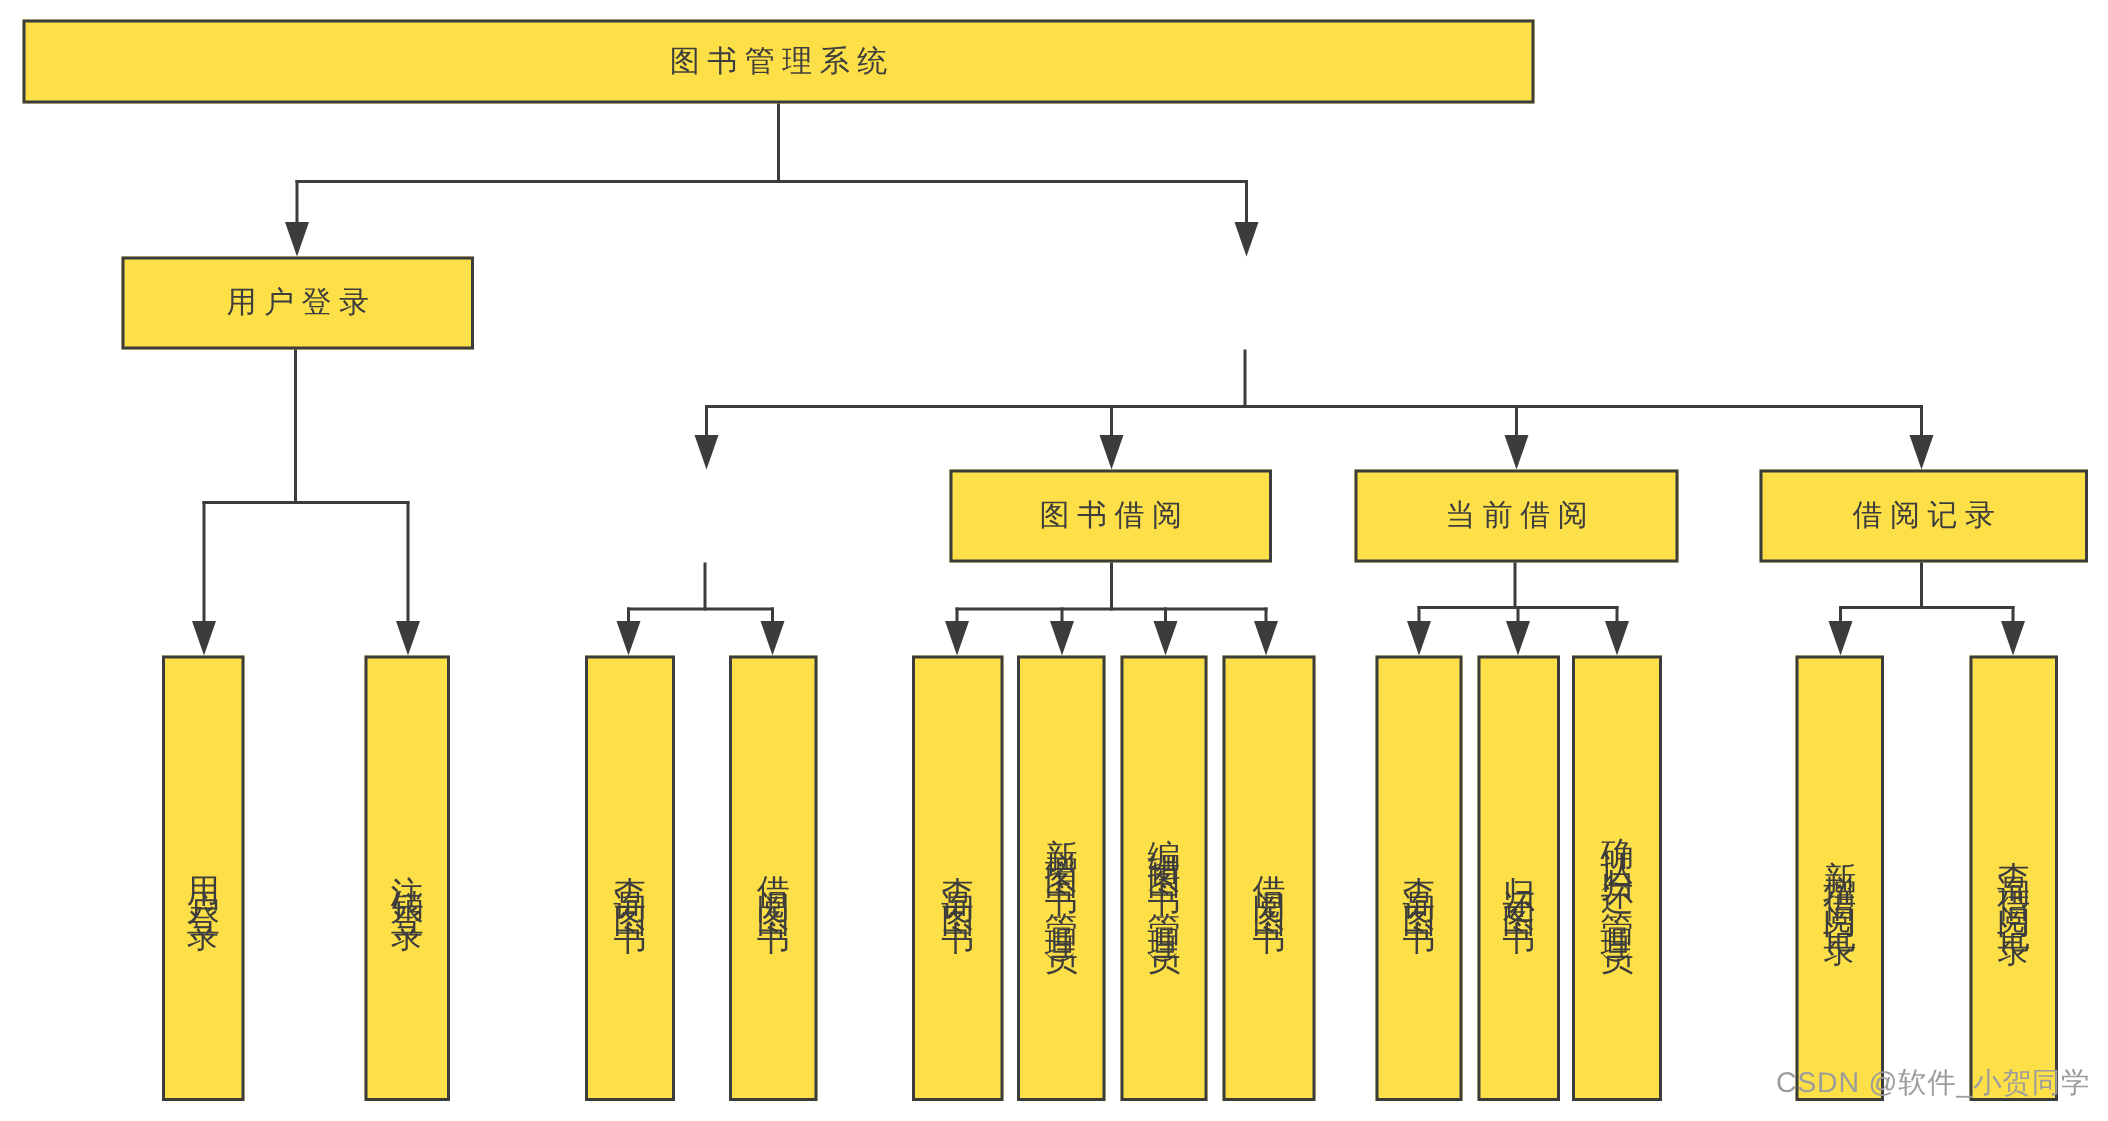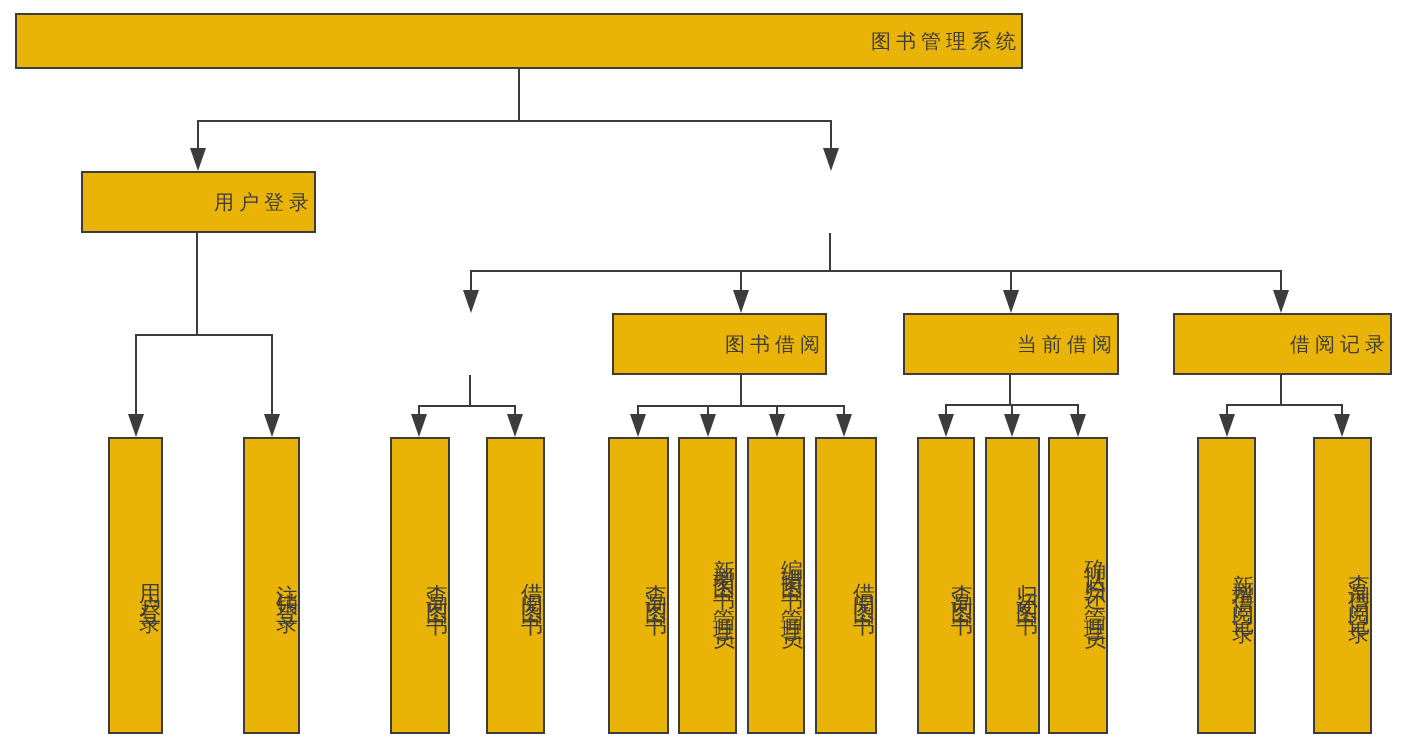--- a/index.html
+++ b/index.html
@@ -8,25 +8,25 @@
     width: 1405px;
     height: 747px;
     background: #ffffff;
     font-family: "Liberation Sans", "DejaVu Sans", sans-serif;
     overflow: hidden;
   }
   .box {
     position: absolute;
     box-sizing: border-box;
     border: 2px solid #3c3c3c;
-    background: #eab308;
+    background: #fde047;
     color: #3d3d3d;
     display: flex;
     align-items: center;
-    justify-content: flex-end;
+    justify-content: center;
   }
   .box.h span {
     font-size: 20px;
     letter-spacing: 5px;
     text-indent: 5px;
     white-space: nowrap;
     line-height: 1;
   }
   .box.v span {
     writing-mode: vertical-rl;
@@ -87,21 +87,21 @@
   <div class="hline" style="left:470px; top:270px; width:812px;"></div>
   <div class="vline" style="left:470px; top:270px; height:22px;"></div>
   <div class="arrow" style="left:463px; top:290px;"></div>
   <div class="vline" style="left:740px; top:270px; height:22px;"></div>
   <div class="arrow" style="left:733px; top:290px;"></div>
   <div class="vline" style="left:1010px; top:270px; height:22px;"></div>
   <div class="arrow" style="left:1003px; top:290px;"></div>
   <div class="vline" style="left:1280px; top:270px; height:22px;"></div>
   <div class="arrow" style="left:1273px; top:290px;"></div>
 
-  <div class="box h" style="left:612px; top:313px; width:215px; height:62px;">
+  <div class="box h" style="left:633px; top:313px; width:215px; height:62px;">
     <span>图书借阅</span>
   </div>
   <div class="box h" style="left:903px; top:313px; width:216px; height:62px;">
     <span>当前借阅</span>
   </div>
   <div class="box h" style="left:1173px; top:313px; width:219px; height:62px;">
     <span>借阅记录</span>
   </div>
 
   <div class="vline" style="left:469px; top:375px; height:32px;"></div>
@@ -175,14 +175,15 @@
     <span>确认归还（管理员）</span>
   </div>
 
   <div class="box v" style="left:1197px; top:437px; width:59px; height:297px;">
     <span>新增借阅记录</span>
   </div>
   <div class="box v" style="left:1313px; top:437px; width:59px; height:297px;">
     <span>查询借阅记录</span>
   </div>
 
+  <div class="watermark">CSDN @软件_小贺同学</div>
 
 </div>
 
 </body></html>

